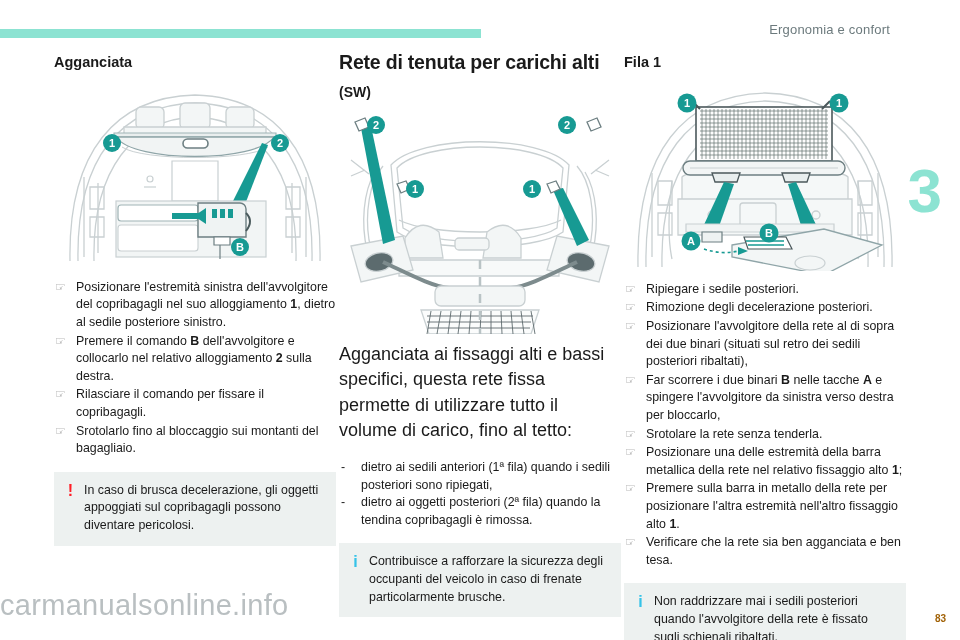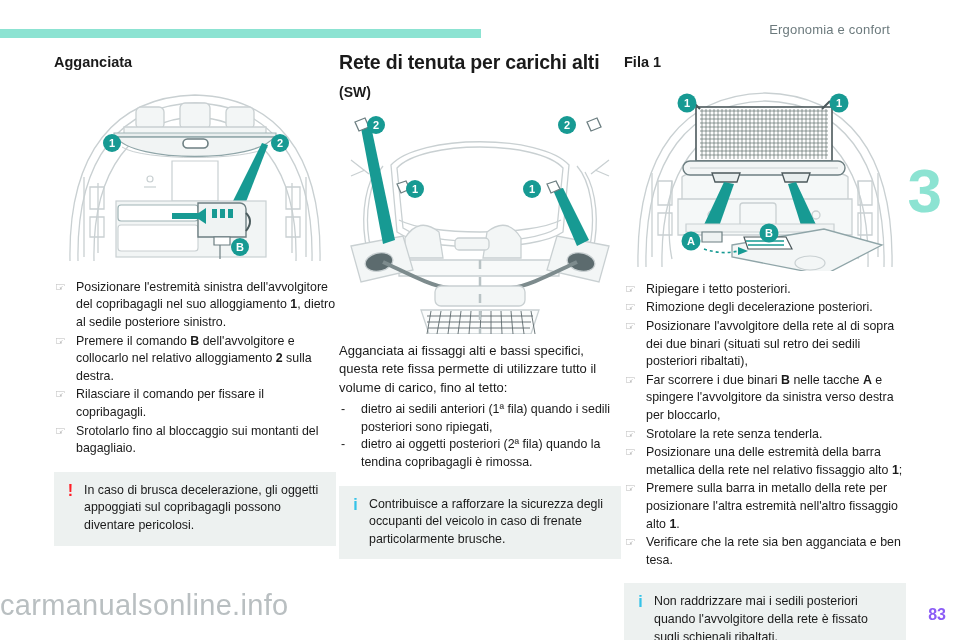--- a/index.html
+++ b/index.html
@@ -111,23 +111,23 @@
     position: relative;
     padding-left: 22px;
   }
   ul.dashes > li .dash {
     position: absolute;
     left: 2px;
     top: 0;
   }
 
   p.body-text {
-    font-size: 13px;
+    font-size: 18px;
     line-height: 1.42;
-    margin: 8px 0 4px 0;
+    margin: 8px 0 15px 0;
   }
 
   
   .callout {
     background: #edf1f0;
     padding: 10px 12px 11px 12px;
     margin-top: 14px;
     position: relative;
     display: flex;
     gap: 9px;
@@ -155,23 +155,23 @@
     bottom: 18px;
     font-size: 29px;
     color: #b9bfc1;
     letter-spacing: .3px;
     pointer-events: none;
   }
   #page-number {
     position: absolute;
     right: 14px;
     bottom: 16px;
-    font-size: 16px;
-    font-weight: bold;
-    color: #8b5cf6;
+    font-size: 10px;
+    font-weight: bold;
+    color: #a16207;
   }
 
   .num-badge-text { font: bold 11px "Liberation Sans", sans-serif; fill: #ffffff; }
 </style>
 </head>
 <body>
 
 <div id="header-rule"></div>
 <div id="header-title">Ergonomia e confort</div>
 <div id="chapter-number">3</div>
@@ -415,21 +415,21 @@
         <text class="num-badge-text" x="67" y="164" text-anchor="middle">A</text>
       </g>
       <g>
         <circle cx="145" cy="152" r="9.5" fill="#179a93"></circle>
         <text class="num-badge-text" x="145" y="156" text-anchor="middle">B</text>
       </g>
     </svg>
   </div>
 
   <ul class="steps">
-    <li><span class="hand">☞</span><span>Ripiegare i tetto posteriori.</span></li>
+    <li><span class="hand">☞</span><span>Ripiegare i sedile posteriori.</span></li>
     <li><span class="hand">☞</span><span>Rimozione degli decelerazione posteriori.</span></li>
     <li><span class="hand">☞</span><span>Posizionare l'avvolgitore della rete al di sopra dei due binari (situati sul retro dei sedili posteriori ribaltati),</span></li>
     <li><span class="hand">☞</span><span>Far scorrere i due binari <b>B</b> nelle tacche <b>A</b> e spingere l'avvolgitore da sinistra verso destra per bloccarlo,</span></li>
     <li><span class="hand">☞</span><span>Srotolare la rete senza tenderla.</span></li>
     <li><span class="hand">☞</span><span>Posizionare una delle estremità della barra metallica della rete nel relativo fissaggio alto <b>1</b>;</span></li>
     <li><span class="hand">☞</span><span>Premere sulla barra in metallo della rete per posizionare l'altra estremità nell'altro fissaggio alto <b>1</b>.</span></li>
     <li><span class="hand">☞</span><span>Verificare che la rete sia ben agganciata e ben tesa.</span></li>
   </ul>
 
   <div class="callout info">

